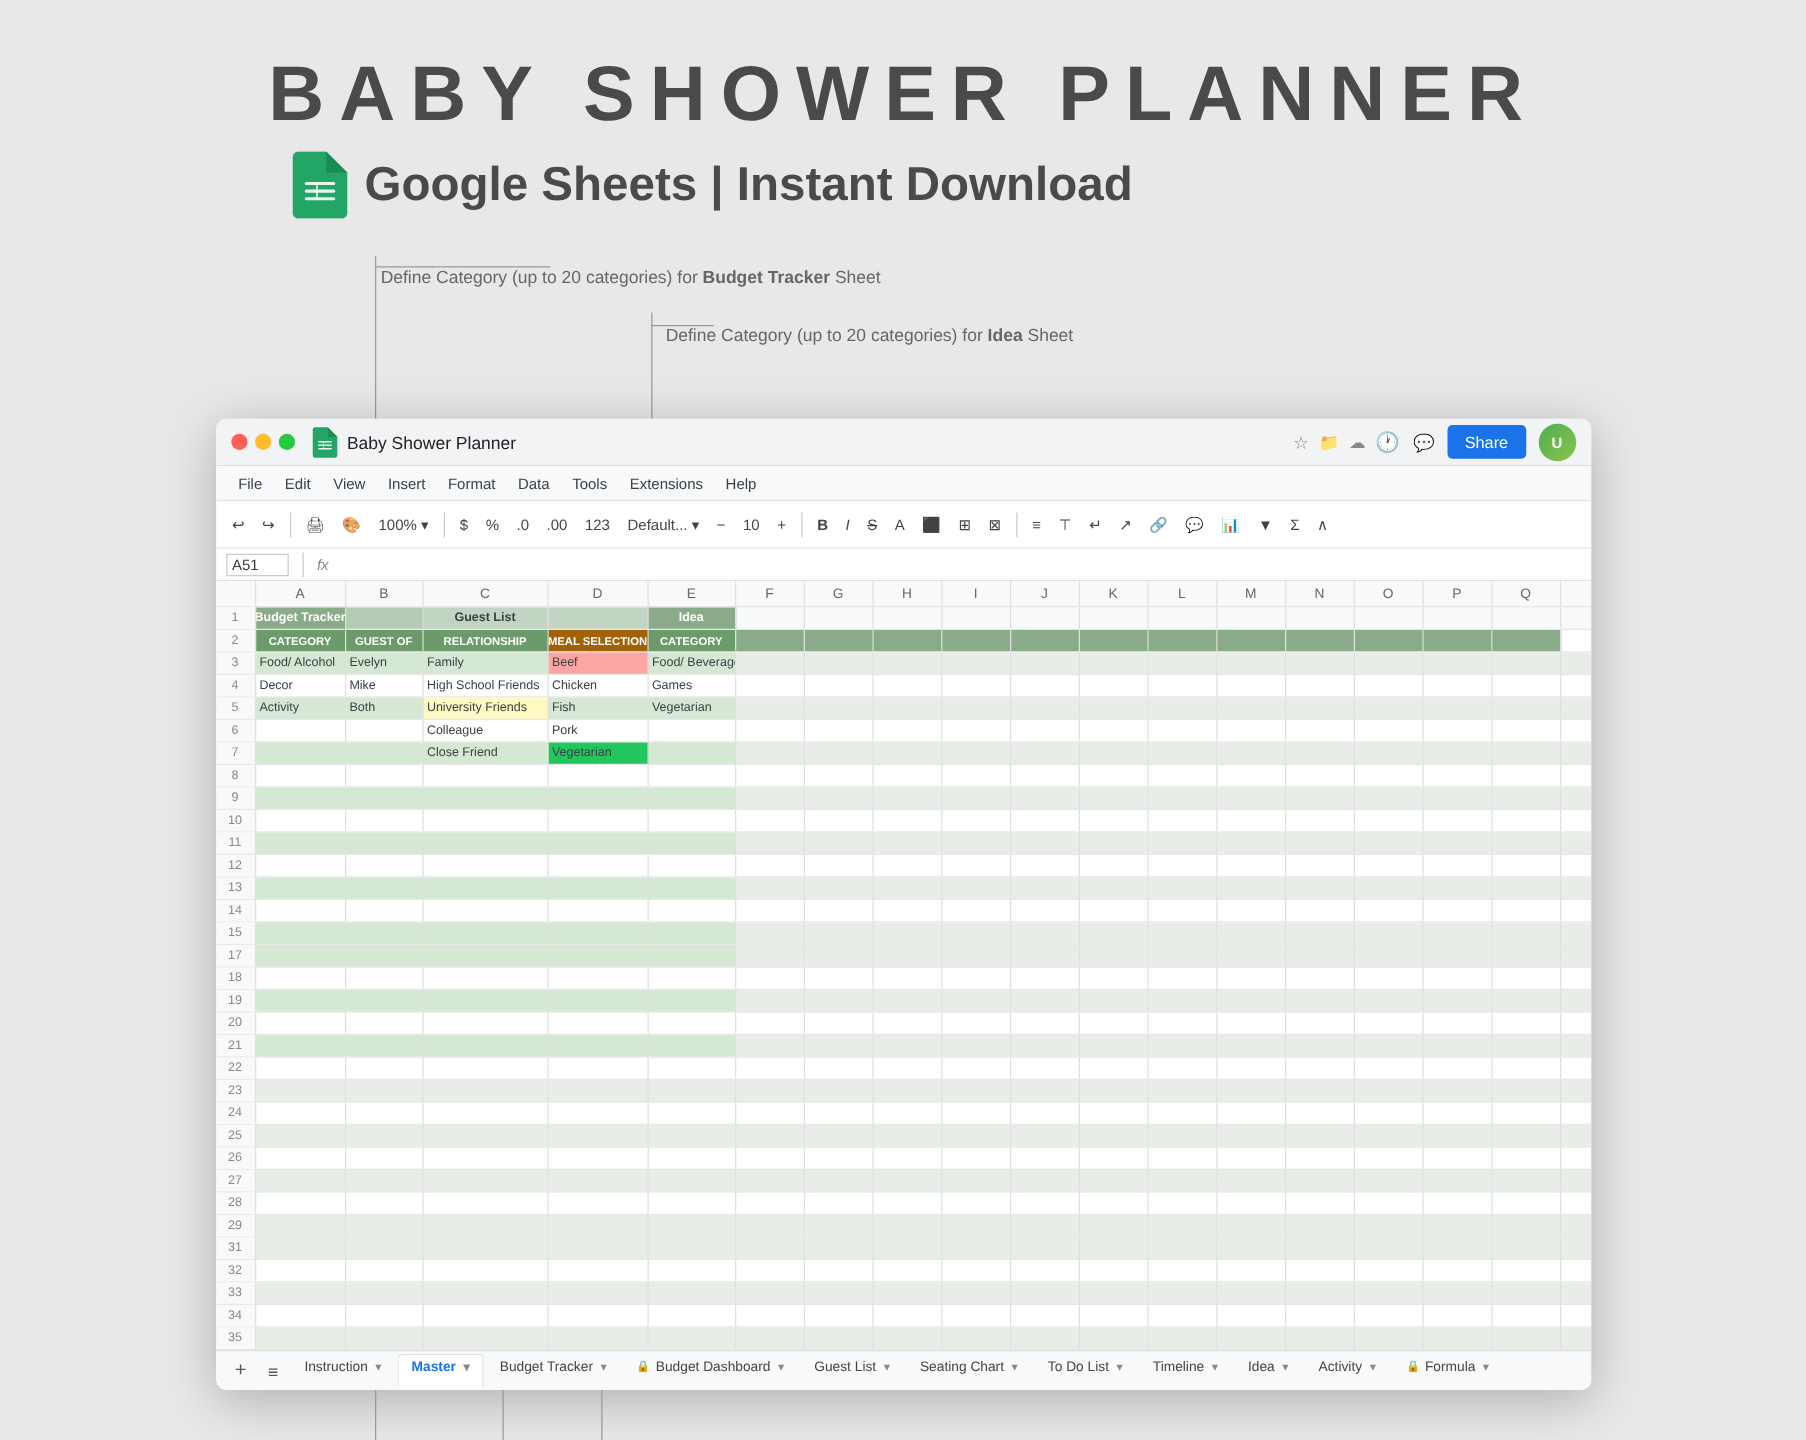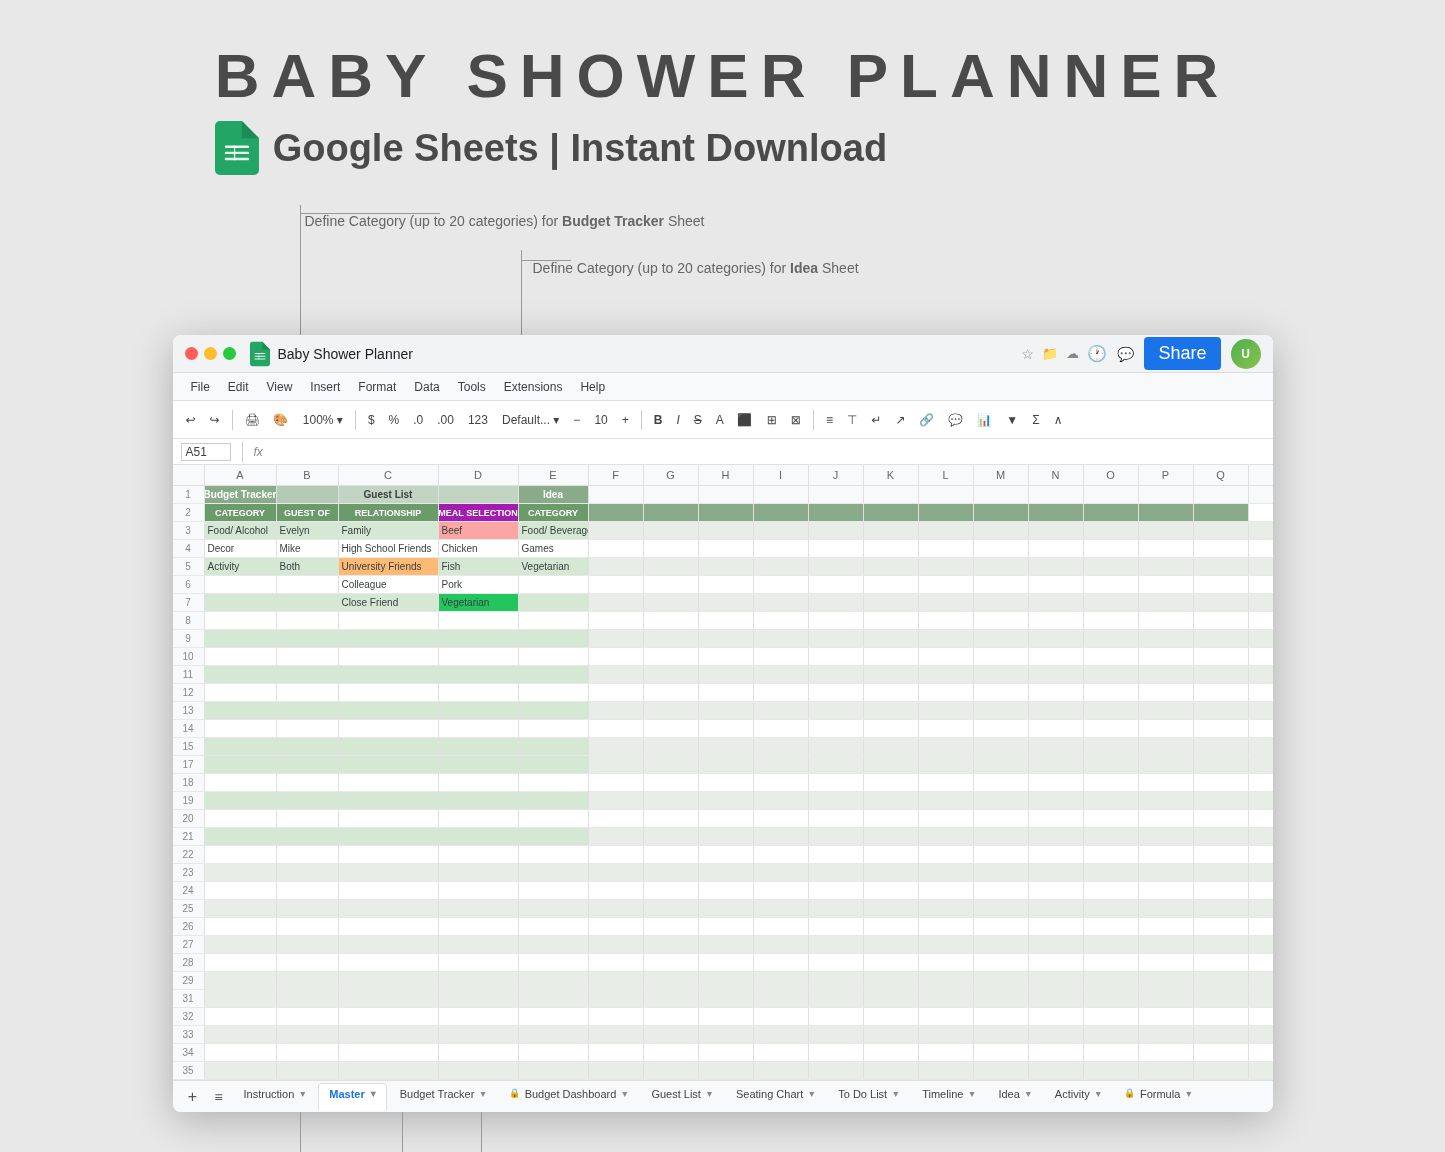--- a/index.html
+++ b/index.html
@@ -21,20 +21,21 @@
       color: #4a4a4a;
       text-transform: uppercase;
       margin-bottom: 10px;
     }
 
     .subtitle-row {
       display: flex;
       align-items: center;
       gap: 14px;
       margin-bottom: 30px;
+      margin-left: 19px;
     }
 
     .sheets-icon {
       width: 44px;
       height: 54px;
     }
 
     .subtitle {
       font-size: 38px;
       font-weight: 700;
@@ -89,21 +90,21 @@
       align-items: center;
       gap: 10px;
     }
 
     .share-btn {
       background: #1a73e8;
       color: white;
       border: none;
       border-radius: 4px;
       padding: 6px 14px;
-      font-size: 18px;
+      font-size: 13px;
       font-weight: 500;
       cursor: pointer;
     }
 
     .avatar-circle {
       width: 30px; height: 30px; border-radius: 50%;
       background: linear-gradient(135deg, #4caf50, #8bc34a);
       display: flex; align-items: center; justify-content: center;
       color: white; font-size: 12px; font-weight: bold;
     }
@@ -620,21 +621,21 @@
           <div class="cell cell-o"></div>
           <div class="cell cell-p"></div>
           <div class="cell cell-q"></div>
         </div>
 
         <div class="data-row header-row-2">
           <div class="row-num">2</div>
           <div class="cell cell-a" style="background:#6b9b6b;color:white;font-weight:bold;font-size:9px;justify-content:center;">CATEGORY</div>
           <div class="cell cell-b" style="background:#6b9b6b;color:white;font-weight:bold;font-size:9px;justify-content:center;">GUEST OF</div>
           <div class="cell cell-c" style="background:#6b9b6b;color:white;font-weight:bold;font-size:9px;justify-content:center;">RELATIONSHIP</div>
-          <div class="cell cell-d" style="background:#a21caf;color:white;font-weight:bold;font-size:9px;justify-content:center;">MEAL SELECTION</div>
+          <div class="cell cell-d" style="background:#a16207;color:white;font-weight:bold;font-size:9px;justify-content:center;">MEAL SELECTION</div>
           <div class="cell cell-e" style="background:#6b9b6b;color:white;font-weight:bold;font-size:9px;justify-content:center;">CATEGORY</div>
           <div class="cell cell-f"></div>
           <div class="cell cell-g"></div>
           <div class="cell cell-h"></div>
           <div class="cell cell-i"></div>
           <div class="cell cell-j"></div>
           <div class="cell cell-k"></div>
           <div class="cell cell-l"></div>
           <div class="cell cell-m"></div>
           <div class="cell cell-n"></div>
@@ -682,21 +683,21 @@
           <div class="cell cell-n"></div>
           <div class="cell cell-o"></div>
           <div class="cell cell-p"></div>
           <div class="cell cell-q"></div>
         </div>
 
         <div class="data-row row-stripe">
           <div class="row-num">5</div>
           <div class="cell cell-a" style="background:#d4e8d4;">Activity</div>
           <div class="cell cell-b" style="background:#d4e8d4;">Both</div>
-          <div class="cell cell-c" style="background:#fdba74;">University Friends</div>
+          <div class="cell cell-c" style="background:#fef9c3;">University Friends</div>
           <div class="cell cell-d" style="background:#d4e8d4;">Fish</div>
           <div class="cell cell-e" style="background:#d4e8d4;">Vegetarian</div>
           <div class="cell cell-f"></div>
           <div class="cell cell-g"></div>
           <div class="cell cell-h"></div>
           <div class="cell cell-i"></div>
           <div class="cell cell-j"></div>
           <div class="cell cell-k"></div>
           <div class="cell cell-l"></div>
           <div class="cell cell-m"></div>

